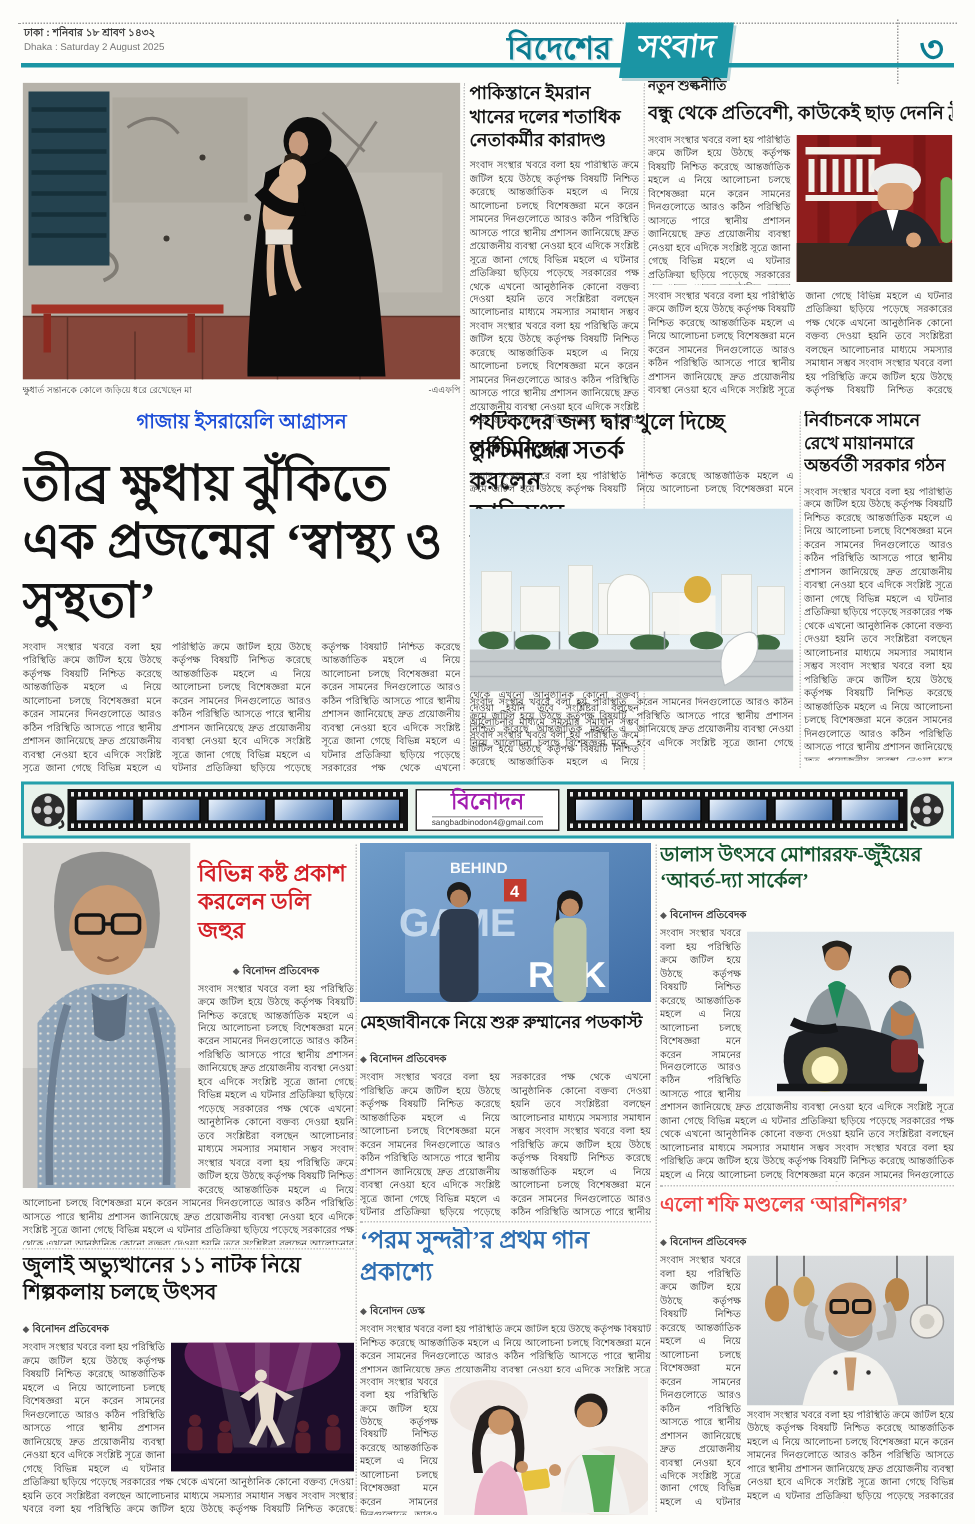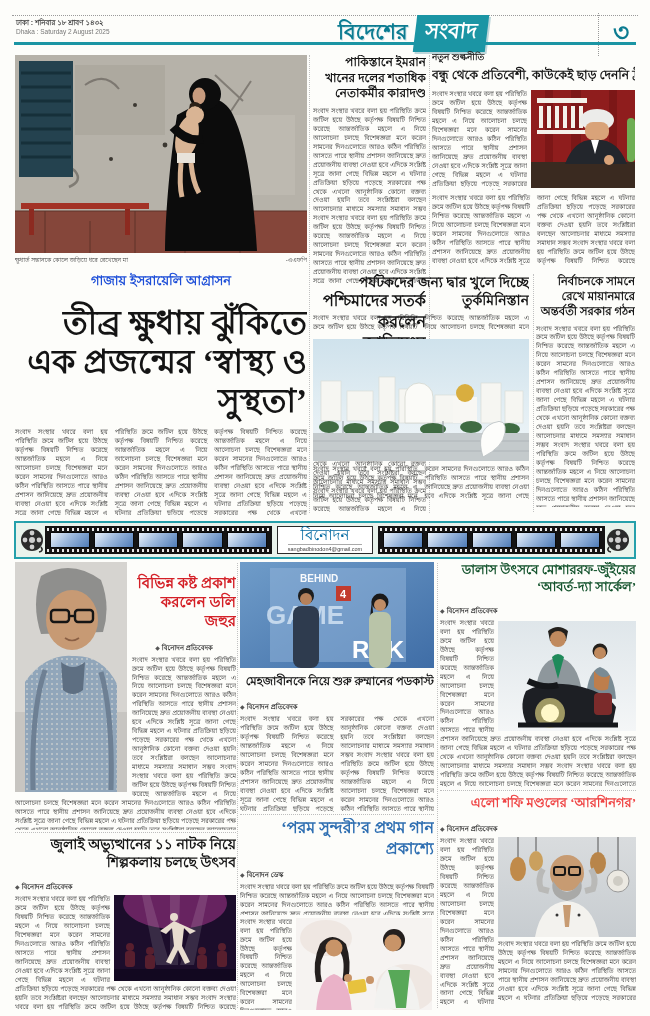--- a/index.html
+++ b/index.html
@@ -18,39 +18,39 @@
        padding:0 10px 2px 10px;transform:skewX(-7deg);box-shadow:2px 2px 0 #bdd6da;
        font-family:"Liberation Serif",serif;}
   .pageno{left:598px;top:13px;border-left:1px dotted #999;padding-left:14px;
           font-size:25px;font-weight:bold;color:#0c7c91;}
   .tealrule{left:14px;right:14px;top:42px;height:3px;background:#1b95a4;}
   
   .greek{font-size:6.4px;line-height:1.4;text-align:justify;color:#2b2b2b;}
   .clip{overflow:hidden;}
   .cols2{column-count:2;column-gap:7px;}
   .cols3{column-count:3;column-gap:7px;}
-  .hl{font-family:"Liberation Serif",serif;font-weight:bold;color:#141414;text-align:right;}
+  .hl{font-family:"Liberation Serif",serif;font-weight:bold;color:#141414;text-align:left;}
   .kicker{font-weight:bold;color:#1d4ed8;text-align:center;}
   .byline{font-size:6.8px;font-weight:bold;color:#333;}
   .b-dia{font-size:6px;color:#555;margin-right:2px;}
   .capline{display:flex;justify-content:space-between;font-size:6px;color:#444;margin-top:2px;}
   .vr{border-left:1px dotted #c2c2c2;width:0;}
   .hrdot{border-top:1px dotted #bdbdbd;height:0;}
   svg{display:block;}
   
   .banner{left:14px;top:521px;width:622px;height:38px;background:#e9f3ec;
           border:2px solid #25a0ab;box-sizing:border-box;display:flex;align-items:center;padding:0 3px;}
   .strip{flex:1;height:28px;background:#141414;position:relative;display:flex;align-items:center;padding:0 3px;}
   .strip::before,.strip::after{content:"";position:absolute;left:2px;right:2px;height:3px;
           background-image:repeating-linear-gradient(90deg,#e8e8e8 0 2px,transparent 2px 5px);}
   .strip::before{top:2px;} .strip::after{bottom:2px;}
   .frame{flex:1;height:14px;margin:0 2px;border:1px solid #0a0a0a;
          background:linear-gradient(135deg,#eaf2fb 0%,#9db9dd 45%,#4f7cb8 100%);}
   .titlebox{background:#fff;border:1.5px solid #2a2a2a;margin:0 5px;padding:1px 10px;text-align:center;z-index:2;}
-  .bn-title{font-size:15px;font-weight:400;color:#0369a1;font-family:"Liberation Serif",serif;line-height:1.05;}
+  .bn-title{font-size:15px;font-weight:700;color:#a21caf;font-family:"Liberation Serif",serif;line-height:1.05;}
   .bn-mail{font-size:5.5px;color:#444;border-top:1px solid #aaa;margin-top:1px;padding-top:1px;}
   .red{color:#d42027;}
   .tealblue{color:#14532d;}
   .blue{color:#2f6fb2;}
   .navy{color:#ef4444;}
 </style>
 </head>
 <body>
 
 <div class="page">

